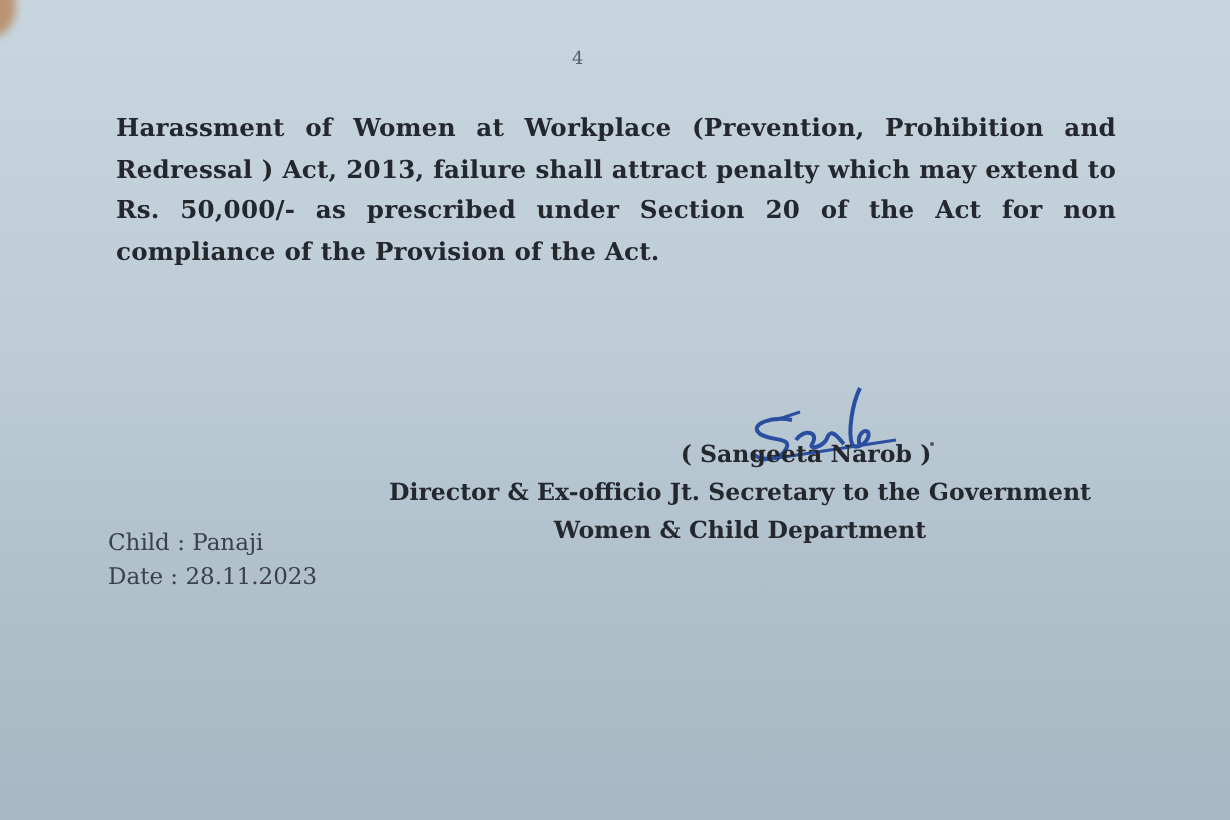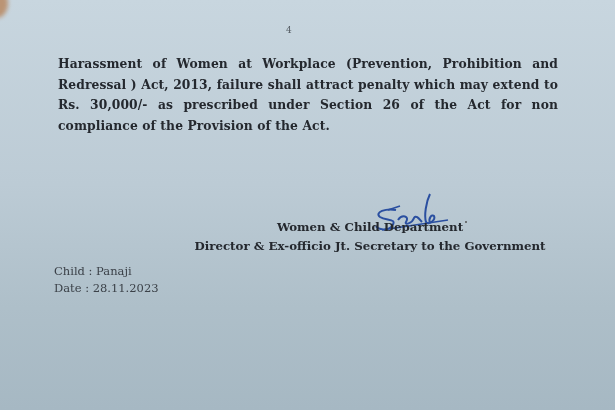--- a/index.html
+++ b/index.html
@@ -37,33 +37,34 @@
   }
   .dot { position:absolute; left:465px; top:221px; width:2px; height:2px; background:#555; border-radius:50%; }
 </style>
 </head>
 <body>
 
 <div class="corner"></div>
 
 <div class="page-number">4</div>
 
-<div class="body-text">Harassment of Women at Workplace (Prevention, Prohibition and Redressal ) Act, 2013, failure shall attract penalty which may extend to Rs. 30,000/- as prescribed under Section 26 of the Act for non compliance of the Provision of the Act.</div>
+<div class="body-text">Harassment of Women at Workplace (Prevention, Prohibition and Redressal ) Act, 2013, failure shall attract penalty which may extend to Rs. 50,000/- as prescribed under Section 20 of the Act for non compliance of the Provision of the Act.</div>
 
 <svg class="signature" viewBox="0 0 90 45">
   <path d="M28 20 C 18 18, 6 22, 12 27 C 18 31, 30 28, 24 36 C 20 41, 10 40, 8 36" fill="none" stroke="#2a4fa0" stroke-width="2"></path>
   <path d="M30 30 C 34 24, 42 26, 38 32 C 36 35, 44 34, 46 28 C 48 24, 52 30, 54 32" fill="none" stroke="#2a4fa0" stroke-width="2"></path>
   <path d="M62 4 C 58 12, 56 26, 58 32 C 60 36, 68 30, 66 26 C 64 24, 60 28, 62 33" fill="none" stroke="#2a4fa0" stroke-width="2"></path>
   <path d="M14 40 L 80 30" fill="none" stroke="#2a4fa0" stroke-width="1.6"></path>
   <path d="M20 20 L 32 16" fill="none" stroke="#2a4fa0" stroke-width="1.6"></path>
 </svg>
 
 <div class="dot"></div>
 
 <div class="signature-block">
+  <span class="signatory-name">( Sangeeta Narob )</span>
+  <div>Director &amp; Ex-officio Jt. Secretary to the Government</div>
   <div>Women &amp; Child Department</div>
-  <div>Director &amp; Ex-officio Jt. Secretary to the Government</div>
 </div>
 
 <div class="place-date">
   <div>Child : Panaji</div>
   <div>Date : 28.11.2023</div>
 </div>
 
 </body></html>

